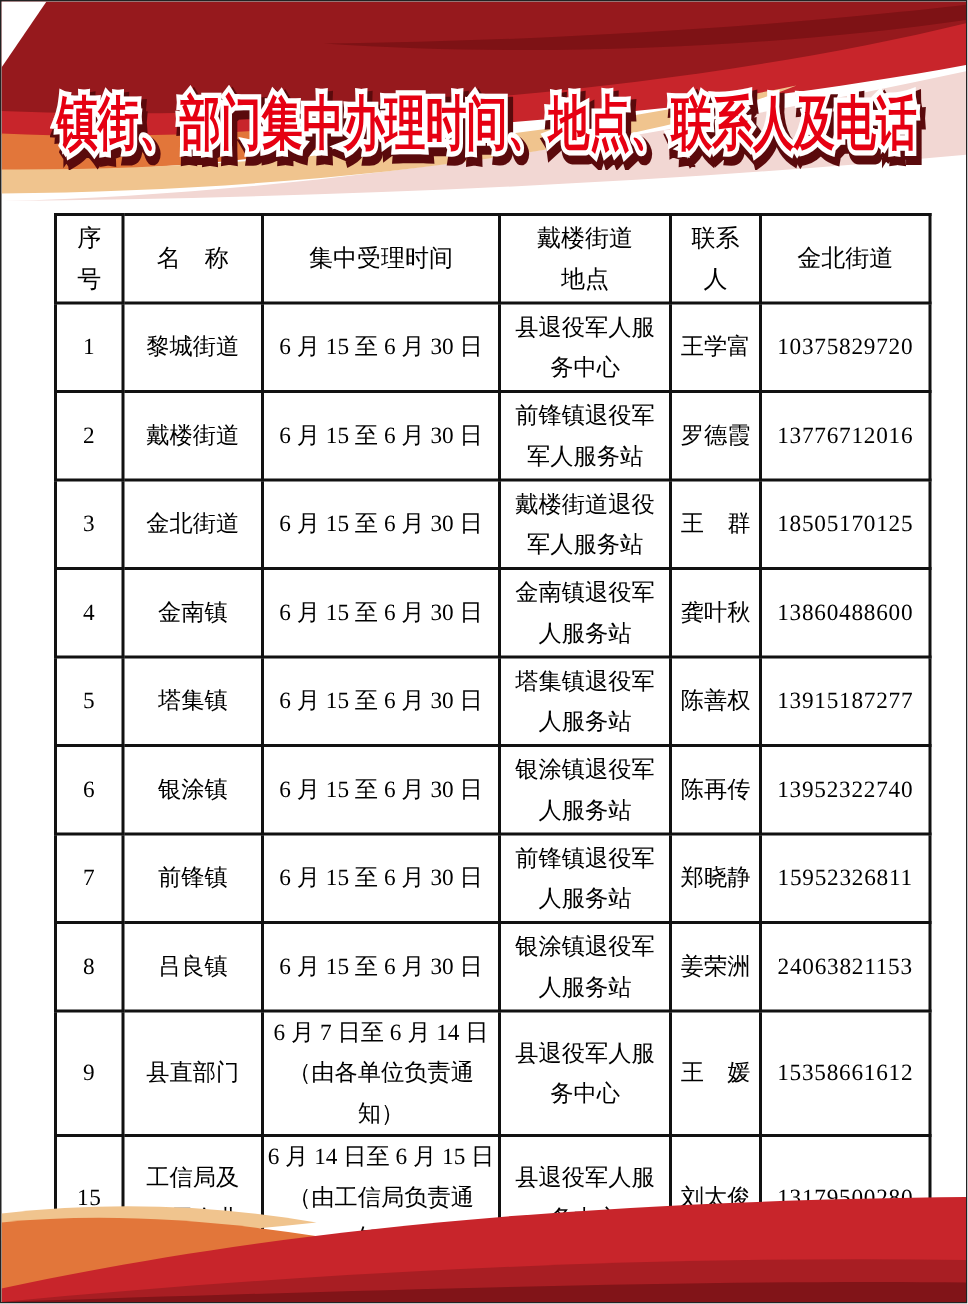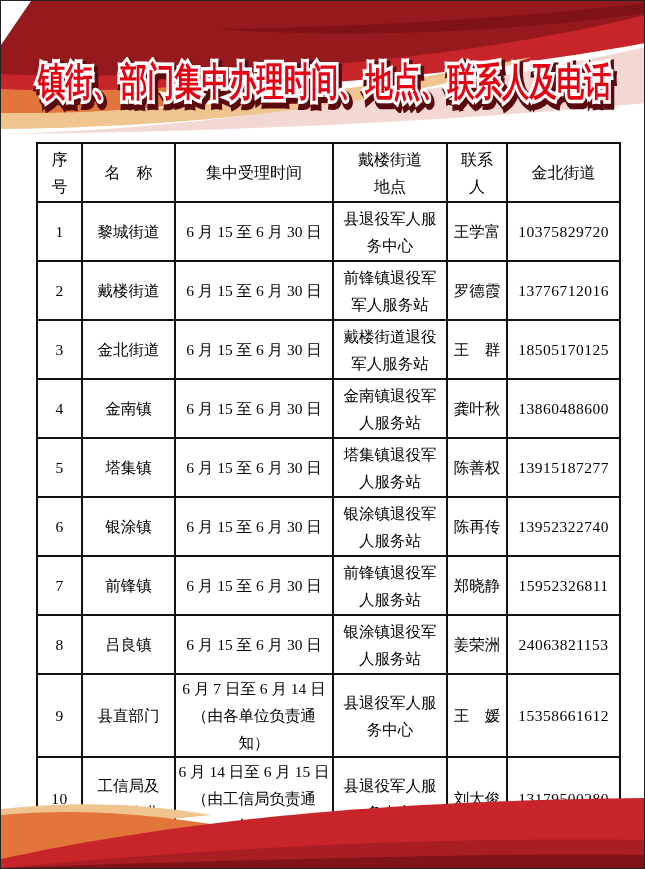--- a/index.html
+++ b/index.html
@@ -297,21 +297,21 @@
           </td>
         <td>
             <div class="ln">王　媛</div>
           </td>
         <td class="num">
             <div class="ln">15358661612</div>
           </td>
       </tr>
       <tr>
         <td class="num">
-            <div class="ln">10</div>
+            <div class="ln">15</div>
           </td>
         <td>
             <div class="ln">工信局及</div>
             <div class="ln">所属企业</div>
           </td>
         <td>
             <div class="ln">6 月 14 日至 6 月 15 日</div>
             <div class="ln">（由工信局负责通知）</div>
           </td>
         <td>

